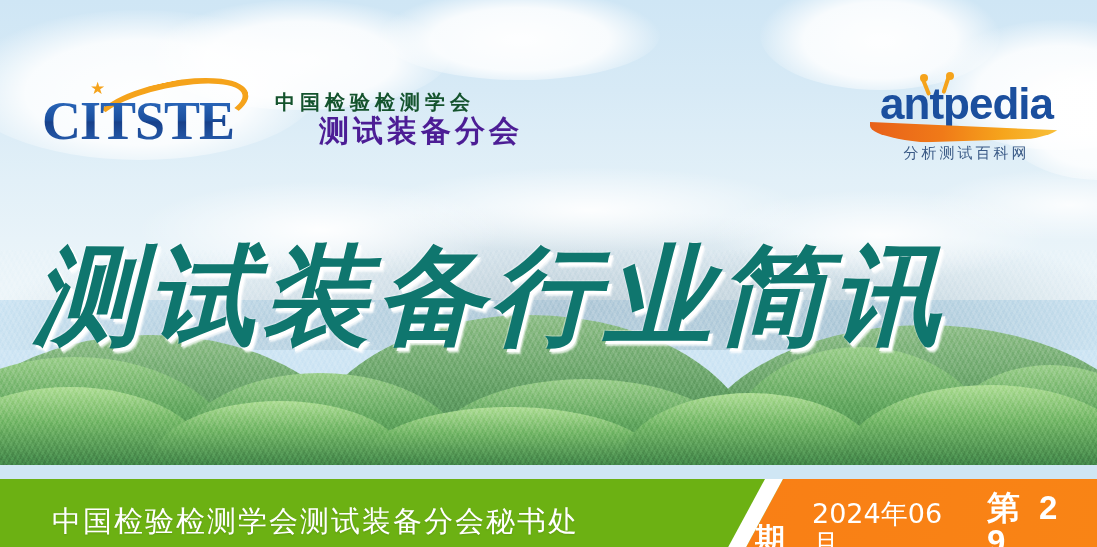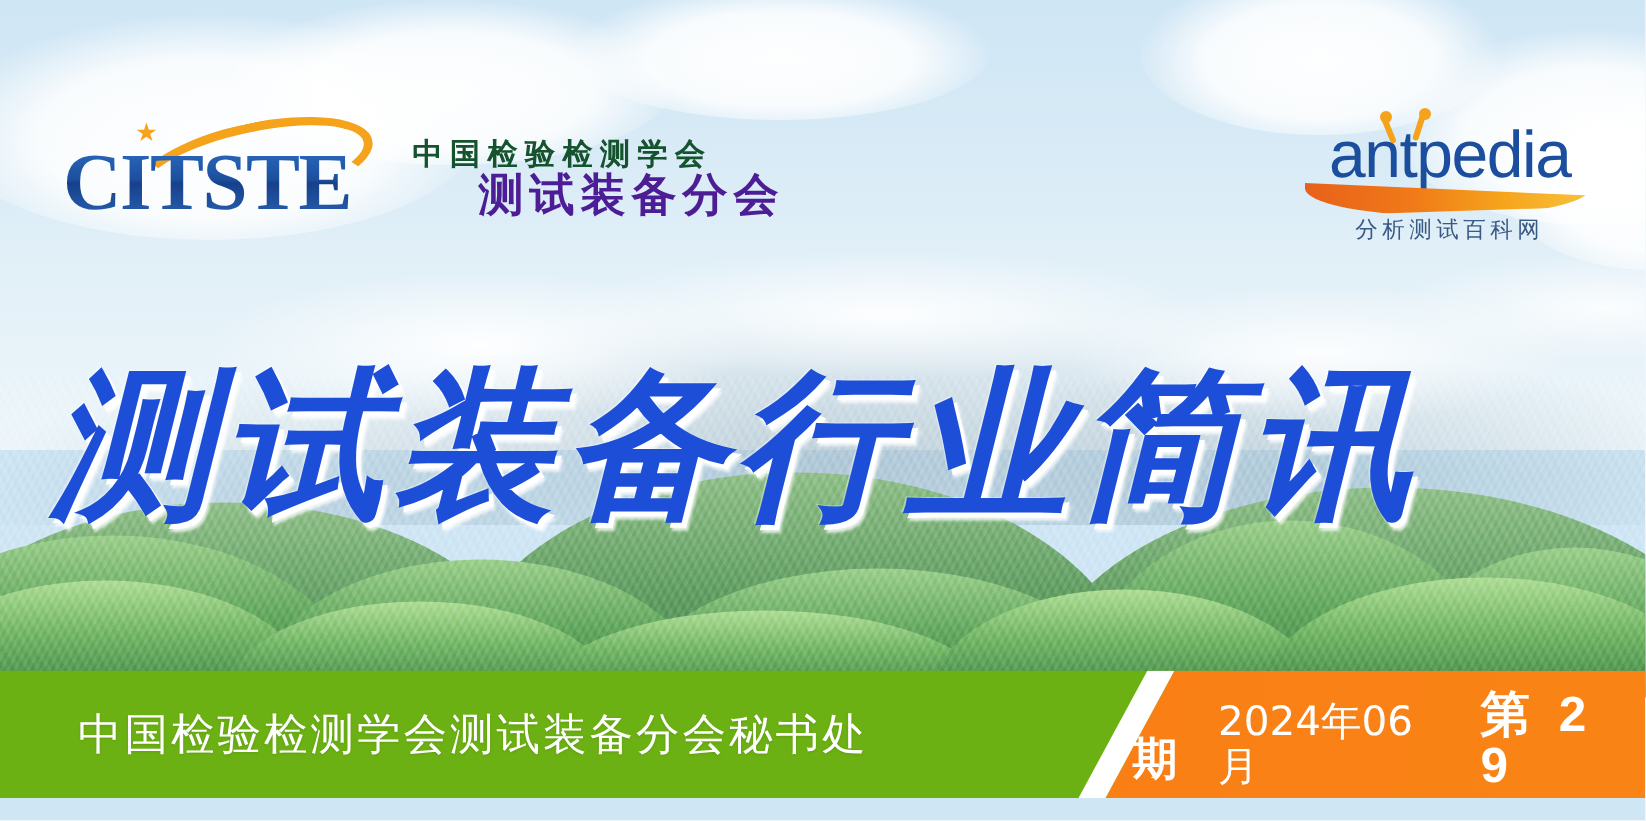--- a/index.html
+++ b/index.html
@@ -89,21 +89,21 @@
   .logo-cn .l2{
     font-size:30px;font-weight:bold;color:#4c1d95;letter-spacing:4px;line-height:34px;
     font-family:"DejaVu Sans","Liberation Sans",sans-serif;
     margin-left:44px;
   }
 
   .logo-right{position:absolute;right:28px;top:78px;width:205px;text-align:center;}
   .ant-wrap{position:relative;height:58px;}
   .antpedia{
     font-family:"Liberation Sans","DejaVu Sans",sans-serif;
-    font-weight:normal;font-size:44px;line-height:52px;letter-spacing:-1px;
+    font-weight:bold;font-size:44px;line-height:52px;letter-spacing:-1px;
     color:#1b4f9e;text-align:center;
   }
   .antenna{position:absolute;left:58px;top:-4px;width:34px;height:22px;}
   .antenna i{position:absolute;width:4px;height:18px;background:#f5a31b;border-radius:3px;display:block;}
   .antenna i:nth-child(1){left:2px;top:4px;transform:rotate(-22deg);}
   .antenna i:nth-child(2){left:22px;top:2px;transform:rotate(18deg);}
   .antenna b{position:absolute;width:8px;height:8px;border-radius:50%;background:#f5a31b;display:block;}
   .antenna b:nth-child(3){left:-2px;top:0;}
   .antenna b:nth-child(4){left:24px;top:-2px;}
   .ant-swoosh{
@@ -113,33 +113,33 @@
     clip-path:polygon(0 0,100% 38%,100% 72%,0 100%);
   }
   .ant-sub{
     margin-top:8px;font-size:15px;letter-spacing:3px;color:#3a5a86;font-weight:normal;
     font-family:"DejaVu Sans","Liberation Sans",sans-serif;
   }
 
   
   .title{
     position:absolute;left:34px;top:238px;width:1030px;
-    font-family:Liberation Sans, sans-serif;
+    font-family:Liberation Serif, serif;
     font-weight:bold;font-style:italic;
     font-size:108px;line-height:118px;letter-spacing:6px;
-    color:#1d4ed8;
+    color:#0f766e;
     white-space:nowrap;
     text-shadow:
        3px 3px 0 rgba(255,255,255,.95),
        4px 5px 2px rgba(255,255,255,.8),
       -1px -1px 0 rgba(255,255,255,.35);
   }
 
   
-  .bottombar{position:absolute;left:0;bottom:15px;width:1097px;height:85px;overflow:hidden;}
+  .bottombar{position:absolute;left:0;bottom:0;width:1097px;height:68px;overflow:hidden;}
   .bar-green{
     position:absolute;left:0;top:0;width:820px;height:85px;background:#6cb113;
   }
   .bar-orange{
     position:absolute;left:0;top:0;width:1097px;height:85px;
     background:linear-gradient(100deg,#f7701a 0%,#f97c15 45%,#f98415 100%);
     clip-path:polygon(783px 0, 1097px 0, 1097px 85px, 737px 85px);
   }
   .bar-slash{
     position:absolute;left:0;top:0;width:1097px;height:85px;

